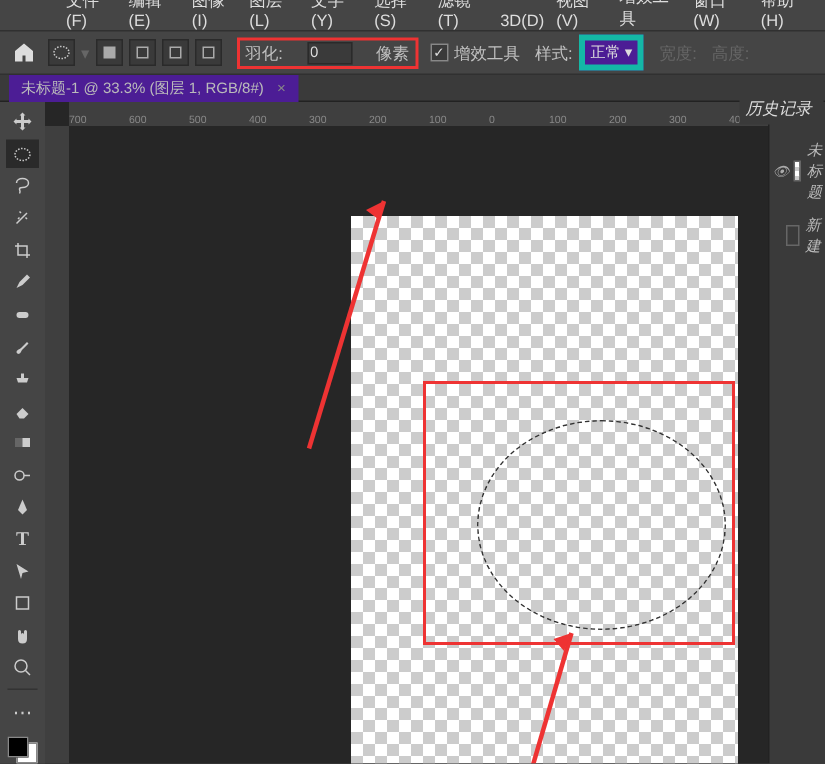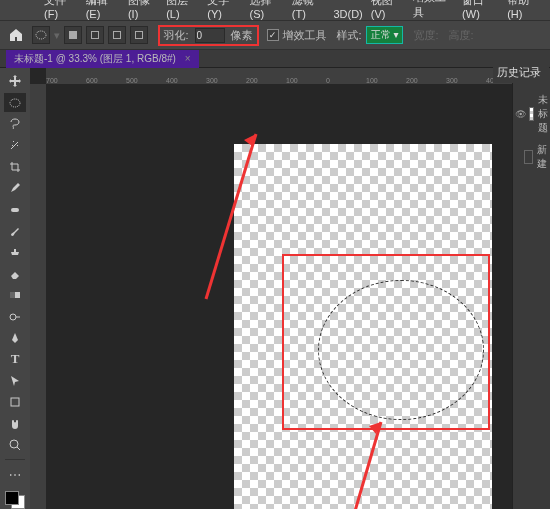--- a/index.html
+++ b/index.html
@@ -5,24 +5,24 @@
 * { margin: 0; padding: 0; box-sizing: border-box; font-family: "Microsoft YaHei", sans-serif; }
 body { background: #535353; width: 550px; height: 509px; overflow: hidden; position: relative; }
 
 .menubar { background: #454545; height: 20px; display: flex; align-items: flex-end; padding-left: 44px; font-size: 11px; color: #ddd; }
 .menubar span { margin-right: 8px; cursor: default; }
 
 .optbar { background: #454545; height: 30px; border-top: 1px solid #303030; border-bottom: 1px solid #303030; display: flex; align-items: center; padding-left: 8px; font-size: 11px; color: #c0c0c0; position: relative; }
 .home-ico { width: 16px; height: 16px; margin-right: 8px; }
 .opt-group { display: flex; align-items: center; gap: 4px; margin-right: 10px; }
 .sq-btn { width: 18px; height: 18px; background: #3a3a3a; border: 1px solid #2a2a2a; display: flex; align-items: center; justify-content: center; }
-.feather { display: flex; align-items: center; gap: 6px; border: 2px solid #e33; padding: 1px 4px; }
+.feather { display: flex; align-items: center; gap: 16px; border: 2px solid #e33; padding: 1px 4px; }
 .feather input { width: 30px; background: #3a3a3a; border: 1px solid #2a2a2a; color: #ddd; font-size: 10px; padding: 1px; }
 .chk { width: 12px; height: 12px; background: #3a3a3a; border: 1px solid #888; display: inline-flex; align-items: center; justify-content: center; color: #ddd; font-size: 9px; }
-.style-sel { background: #15803d; border: 1px solid #14b8a6; color: #ddd; font-size: 10px; padding: 1px 4px; }
+.style-sel { background: #4c1d95; border: 4px solid #14b8a6; color: #ddd; font-size: 10px; padding: 1px 4px; }
 
 .tabbar { background: #3a3a3a; height: 18px; display: flex; align-items: center; padding-left: 6px; font-size: 10px; color: #bbb; border-bottom: 1px solid #222; }
 .tab { padding: 2px 8px; background: #4c1d95; border-top: 1px solid #555; }
 .tab .x { margin-left: 6px; color: #888; }
 
 .main { display: flex; height: calc(509px - 68px); }
 .tools { width: 30px; background: #454545; display: flex; flex-direction: column; align-items: center; padding-top: 4px; gap: 3px; }
 .tool { width: 22px; height: 20px; display: flex; align-items: center; justify-content: center; color: #ccc; font-size: 13px; cursor: pointer; }
 .tool.sel { background: #2a2a2a; }
 .colorsw { width: 20px; height: 20px; position: relative; margin-top: 4px; }
@@ -36,21 +36,21 @@
 .canvas-area { position: absolute; top: 16px; left: 16px; right: 0; bottom: 0; background: #262626; }
 .canvas { position: absolute; top: 60px; left: 188px; width: 258px; height: 380px;
   background-image: linear-gradient(45deg, #ccc 25%, transparent 25%), linear-gradient(-45deg, #ccc 25%, transparent 25%), linear-gradient(45deg, transparent 75%, #ccc 75%), linear-gradient(-45deg, transparent 75%, #ccc 75%);
   background-size: 16px 16px; background-position: 0 0, 0 8px, 8px -8px, -8px 0; background-color: #fff;
 }
 .sel-rect { position: absolute; top: 170px; left: 236px; width: 208px; height: 176px; border: 2px solid #e33; }
 .marquee { position: absolute; top: 196px; left: 272px; width: 166px; height: 140px; border: 1px dashed #333; border-radius: 50%; }
 .arrow1 { position: absolute; top: 45px; left: 140px; width: 120px; height: 180px; }
 .arrow2 { position: absolute; top: 330px; left: 280px; width: 80px; height: 150px; }
 
-.panel { width: 38px; background: #3a3a3a; border-left: 1px solid #222; position: relative; }
+.panel { width: 38px; background: #3a3a3a; border-left: 1px solid #222; position: relative; font-style: italic; }
 .panel-head { position: absolute; top: -6px; left: -20px; width: 56px; font-size: 11px; color: #ddd; background: #3a3a3a; padding: 3px 4px; }
 .panel-row { display: flex; align-items: center; gap: 4px; font-size: 10px; color: #bbb; padding: 3px 2px; margin-top: 2px; }
 .layer-thumb { width: 14px; height: 14px; background: repeating-conic-gradient(#ccc 0 25%, #fff 0 50%) 0 0/6px 6px; border: 1px solid #666; }
 .ellipse-ico { width: 14px; height: 14px; border: 1px solid #888; border-radius: 50%; }
 .vis { width: 10px; height: 10px; color: #aaa; font-size: 9px; }
 
 </style>
 </head>
 <body>
 

